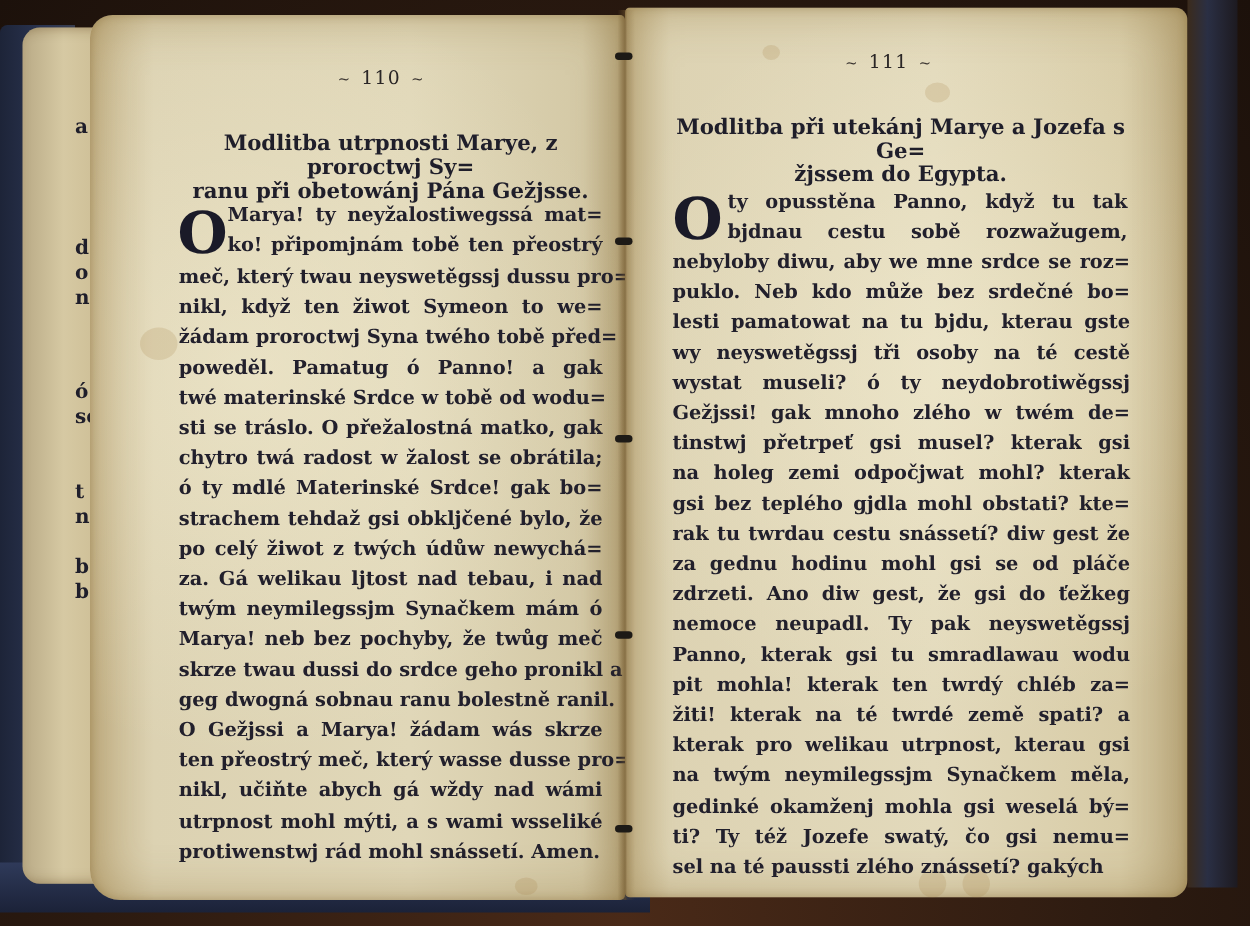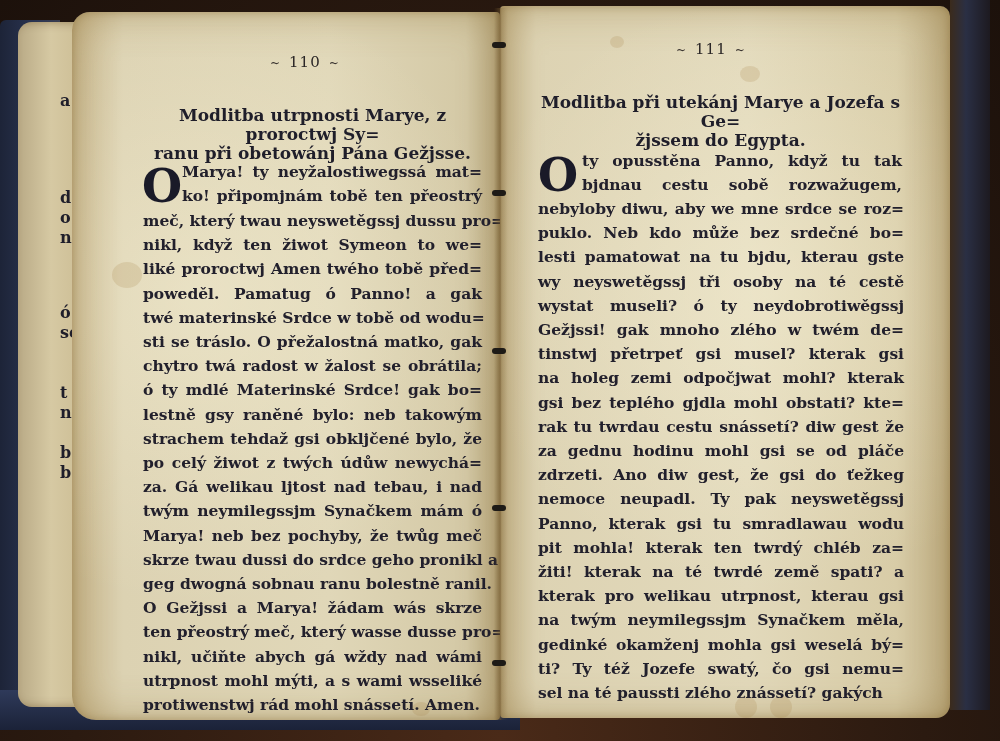--- a/index.html
+++ b/index.html
@@ -123,27 +123,26 @@
 <div class="dropcap" style="left:142px;top:163px">O</div>
 
 <div class="body-text" style="left:182px;top:160px;width:300px">
   <span class="ln">Marya! ty neyžalostiwegssá mat=</span>
   <span class="ln">ko! připomjnám tobě ten přeostrý</span>
 </div>
 
 <div class="body-text" style="left:143px;top:209px;width:339px">
   <span class="ln">meč, který twau neyswetěgssj dussu pro=</span>
   <span class="ln">nikl, když ten žiwot Symeon to we=</span>
-  <span class="ln">liké proroctwj Amen twého tobě před=</span>
+  <span class="ln">žádam proroctwj Syna twého tobě před=</span>
   <span class="ln">poweděl. Pamatug ó Panno! a gak</span>
   <span class="ln">twé materinské Srdce w tobě od wodu=</span>
   <span class="ln">sti se tráslo. O přežalostná matko, gak</span>
   <span class="ln">chytro twá radost w žalost se obrátila;</span>
   <span class="ln">ó ty mdlé Materinské Srdce! gak bo=</span>
-  <span class="ln">lestně gsy raněné bylo: neb takowým</span>
   <span class="ln">strachem tehdaž gsi obkljčené bylo, že</span>
   <span class="ln">po celý žiwot z twých údůw newychá=</span>
   <span class="ln">za. Gá welikau ljtost nad tebau, i nad</span>
   <span class="ln">twým neymilegssjm Synačkem mám ó</span>
   <span class="ln">Marya! neb bez pochyby, že twůg meč</span>
   <span class="ln">skrze twau dussi do srdce geho pronikl a</span>
   <span class="ln">geg dwogná sobnau ranu bolestně ranil.</span>
   <span class="ln">O Gežjssi a Marya! žádam wás skrze</span>
   <span class="ln">ten přeostrý meč, který wasse dusse pro=</span>
   <span class="ln">nikl, učiňte abych gá wždy nad wámi</span>

